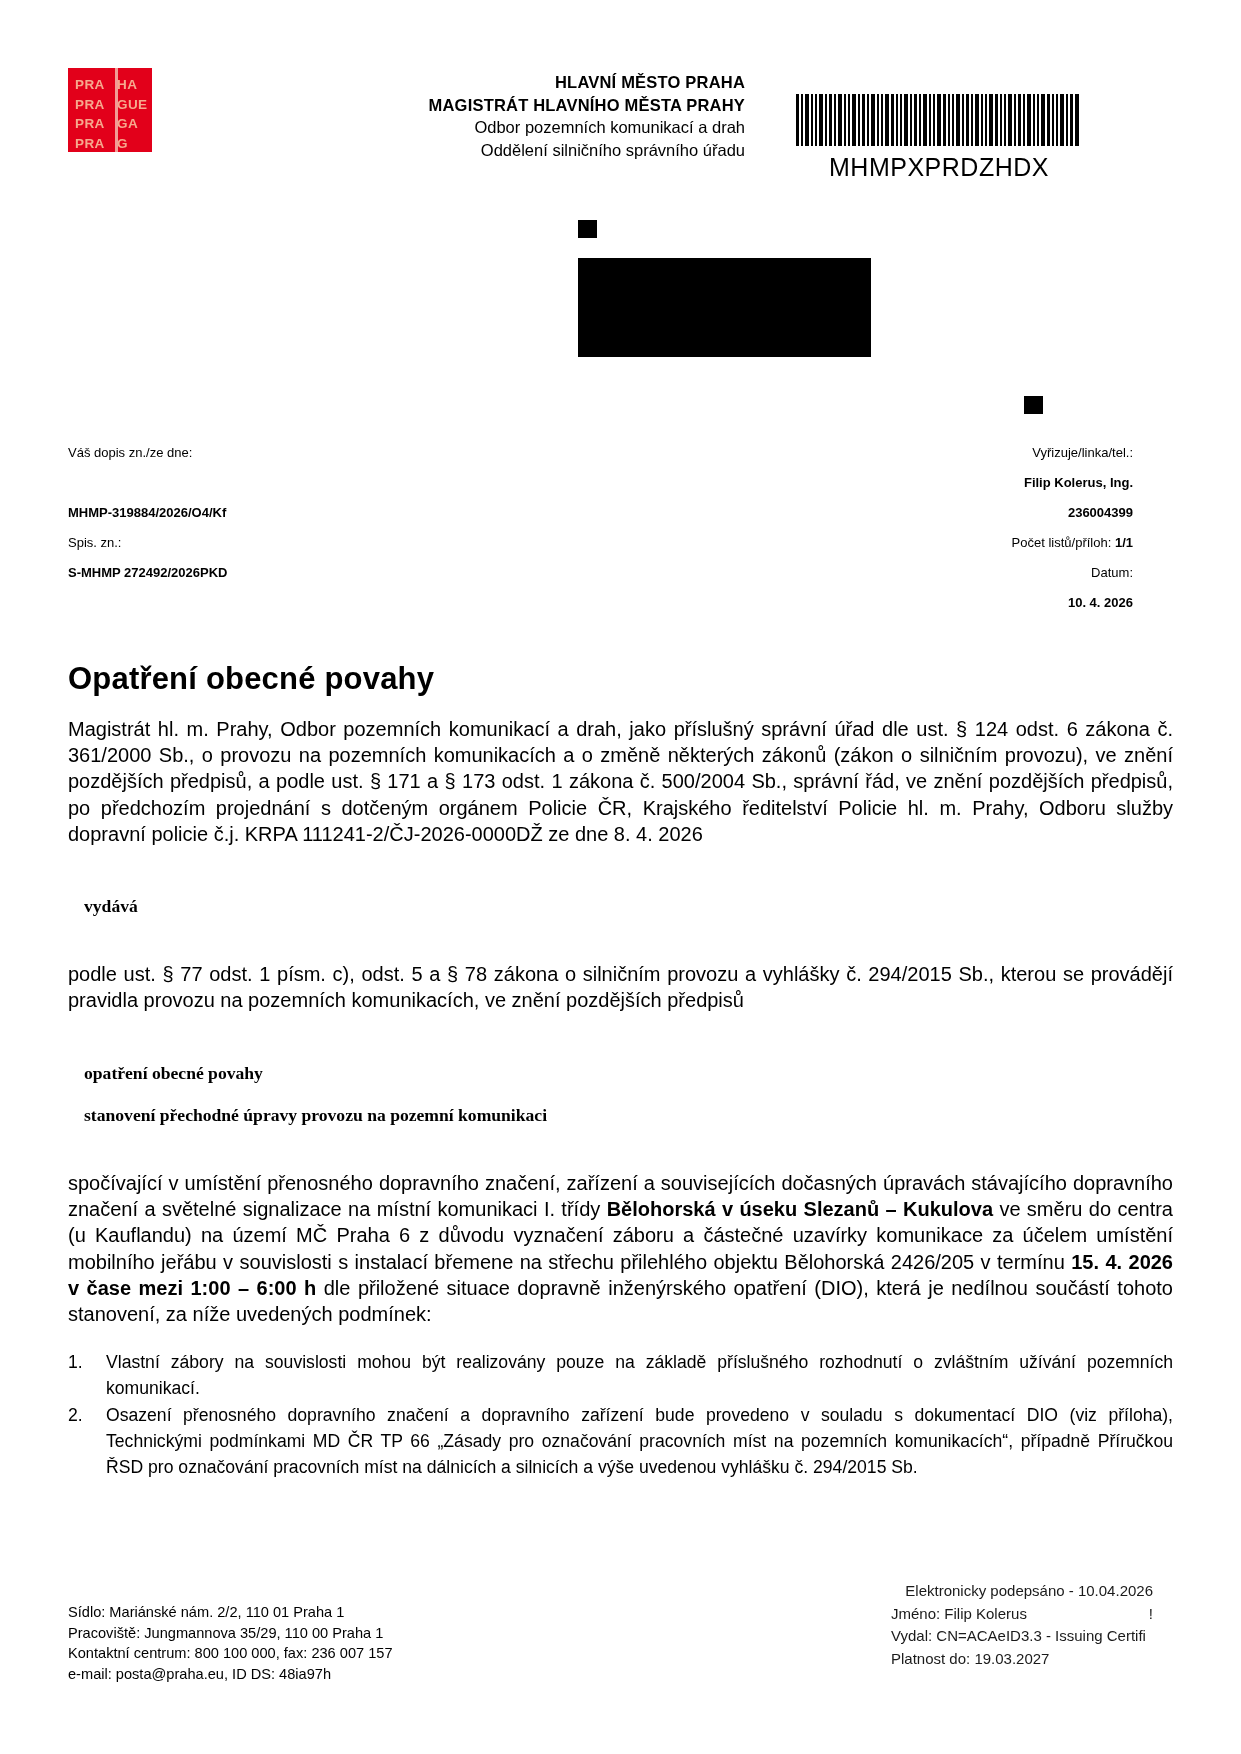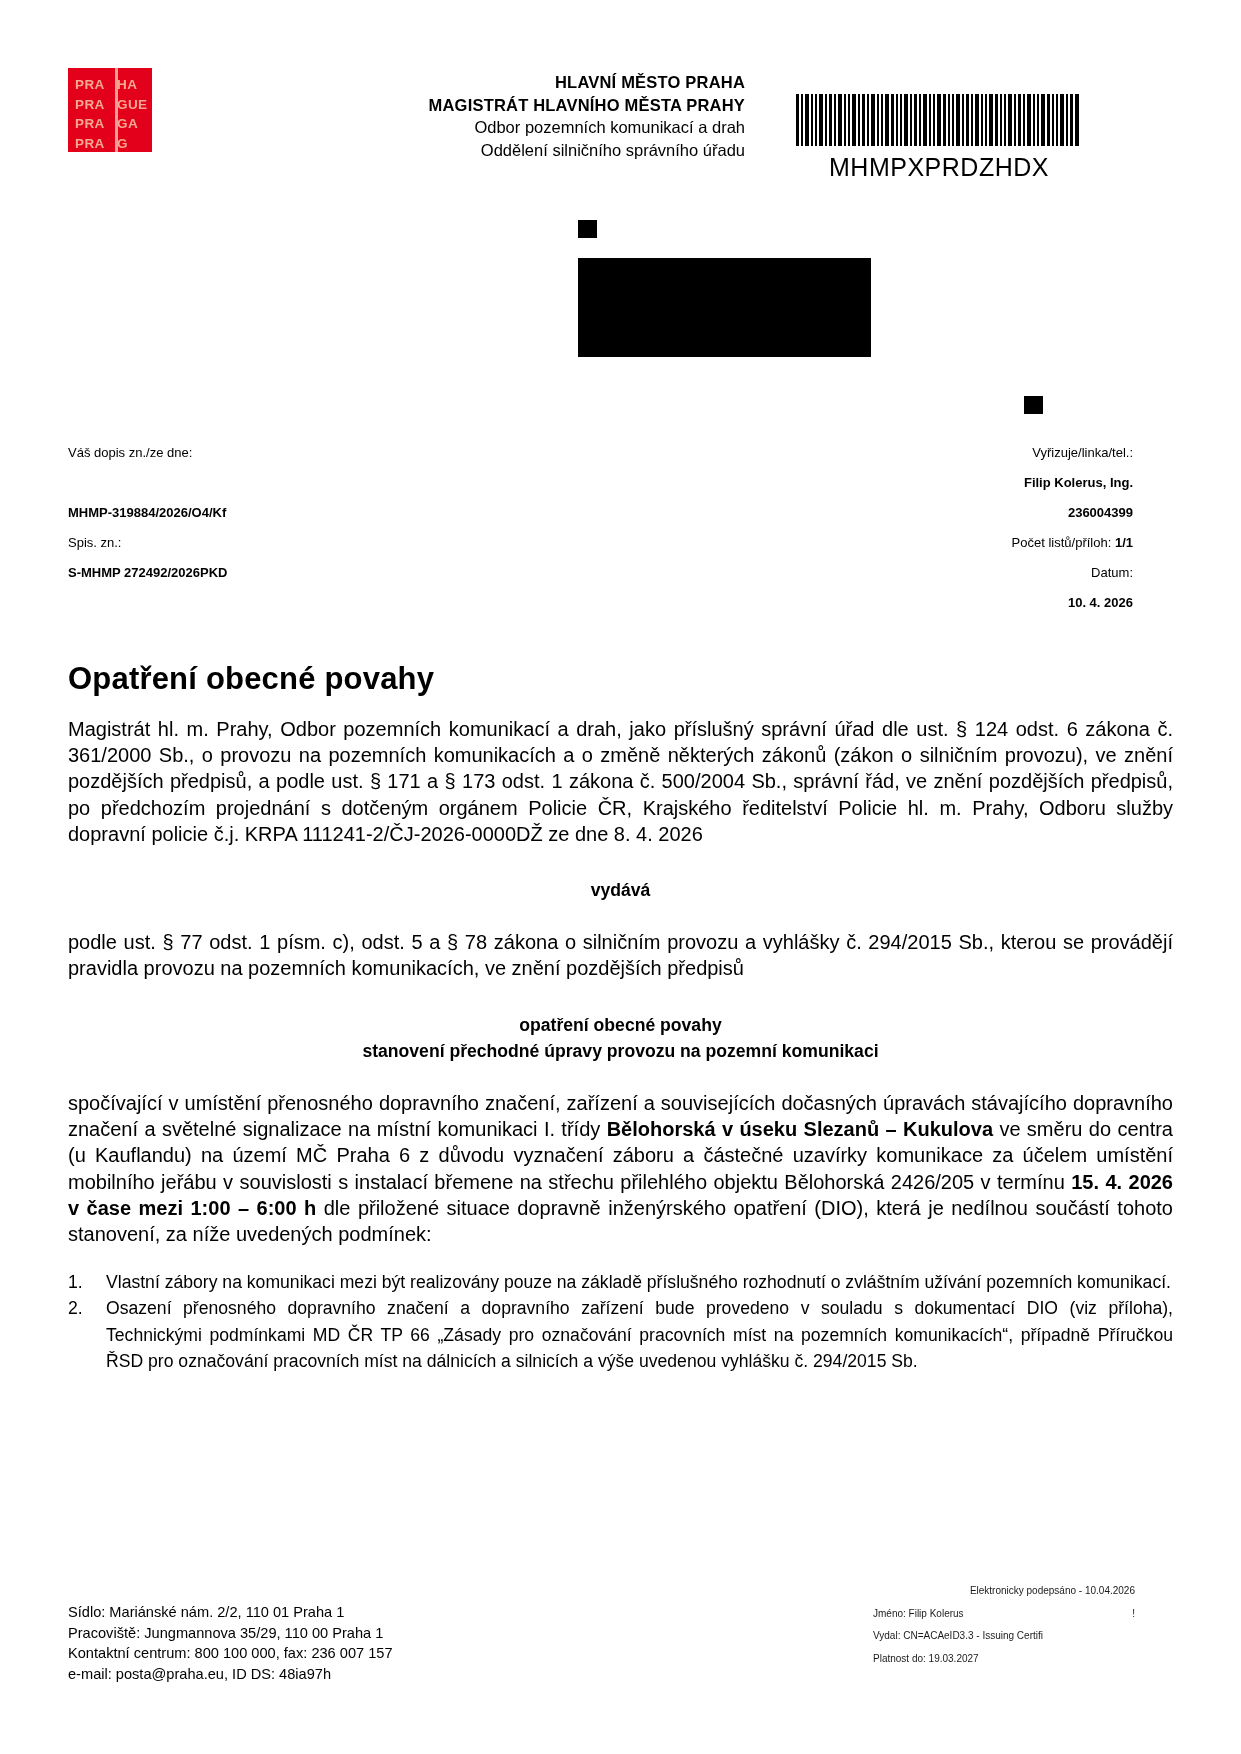--- a/index.html
+++ b/index.html
@@ -139,25 +139,25 @@
   }
   p.body {
     margin: 0 0 0 0;
     font-size: 20px;
     line-height: 26.2px;
     text-align: justify;
     text-justify: inter-word;
     hyphens: none;
   }
   p.center-b {
-    margin: 0;
+    margin: 16px;
     font-size: 17.6px;
     line-height: 26.2px;
     font-weight: bold;
-    text-align: center;
+    font-family: Liberation Serif, serif;
   }
   .sp-22 { height: 22px; }
   .sp-26 { height: 26px; }
   .sp-30 { height: 30px; }
   b, strong { font-weight: bold; }
 
   ol.conds {
     margin: 0;
     padding: 0 0 0 0;
     list-style: none;
@@ -185,24 +185,24 @@
   .footer-left {
     position: absolute;
     left: 68px;
     top: 1602px;
     font-size: 14.6px;
     line-height: 20.5px;
     white-space: nowrap;
   }
   .sig-box {
     position: absolute;
-    left: 855px;
+    left: 873px;
     top: 1580px;
     width: 280px;
-    font-size: 10px;
+    font-size: 15px;
     line-height: 22.5px;
     color: #1a1a1a;
   }
   .sig-head { text-align: right; white-space: nowrap; }
   .sig-row  { white-space: nowrap; overflow: hidden; text-align: left; padding-left: 18px; }
   .sig-row .tail { float: right; }
 </style>
 </head>
 <body>
 
@@ -333,21 +333,21 @@
     <div class="sp-30"></div>
     <p class="center-b">opatření obecné povahy</p>
     <p class="center-b">stanovení přechodné úpravy provozu na pozemní komunikaci</p>
     <div class="sp-26"></div>
 
     <p class="body"><span>spočívající v umístění přenosného dopravního značení, zařízení a souvisejících dočasných úpravách stávajícího dopravního značení a světelné signalizace na místní komunikaci I. třídy </span><b>Bělohorská v úseku Slezanů – Kukulova</b><span> ve směru do centra (u Kauflandu) na území MČ Praha 6 z důvodu vyznačení záboru a částečné uzavírky komunikace za účelem umístění mobilního jeřábu v souvislosti s instalací břemene na střechu přilehlého objektu Bělohorská 2426/205 v termínu </span><b>15. 4. 2026 v čase mezi 1:00 – 6:00 h</b><span> dle přiložené situace dopravně inženýrského opatření (DIO), která je nedílnou součástí tohoto stanovení, za níže uvedených podmínek:</span></p>
 
     <div class="sp-22"></div>
 
     <ol class="conds">
-      <li>Vlastní zábory na komunikaci mezi být realizovány pouze na základě příslušného rozhodnutí o zvláštním užívání pozemních komunikací.</li>
+      <li>Vlastní zábory na souvislosti mohou být realizovány pouze na základě příslušného rozhodnutí o zvláštním užívání pozemních komunikací.</li>
       <li>Osazení přenosného dopravního značení a dopravního zařízení bude provedeno v souladu s dokumentací DIO (viz příloha), Technickými podmínkami MD ČR TP 66 „Zásady pro označování pracovních míst na pozemních komunikacích“, případně Příručkou ŘSD pro označování pracovních míst na dálnicích a silnicích a výše uvedenou vyhlášku č. 294/2015 Sb.</li>
     </ol>
   </div>
 
   <div class="footer-left">
     <div>Sídlo: Mariánské nám. 2/2, 110 01 Praha 1</div>
     <div>Pracoviště: Jungmannova 35/29, 110 00 Praha 1</div>
     <div>Kontaktní centrum: 800 100 000, fax: 236 007 157</div>
     <div>e-mail: posta@praha.eu, ID DS: 48ia97h</div>
   </div>

